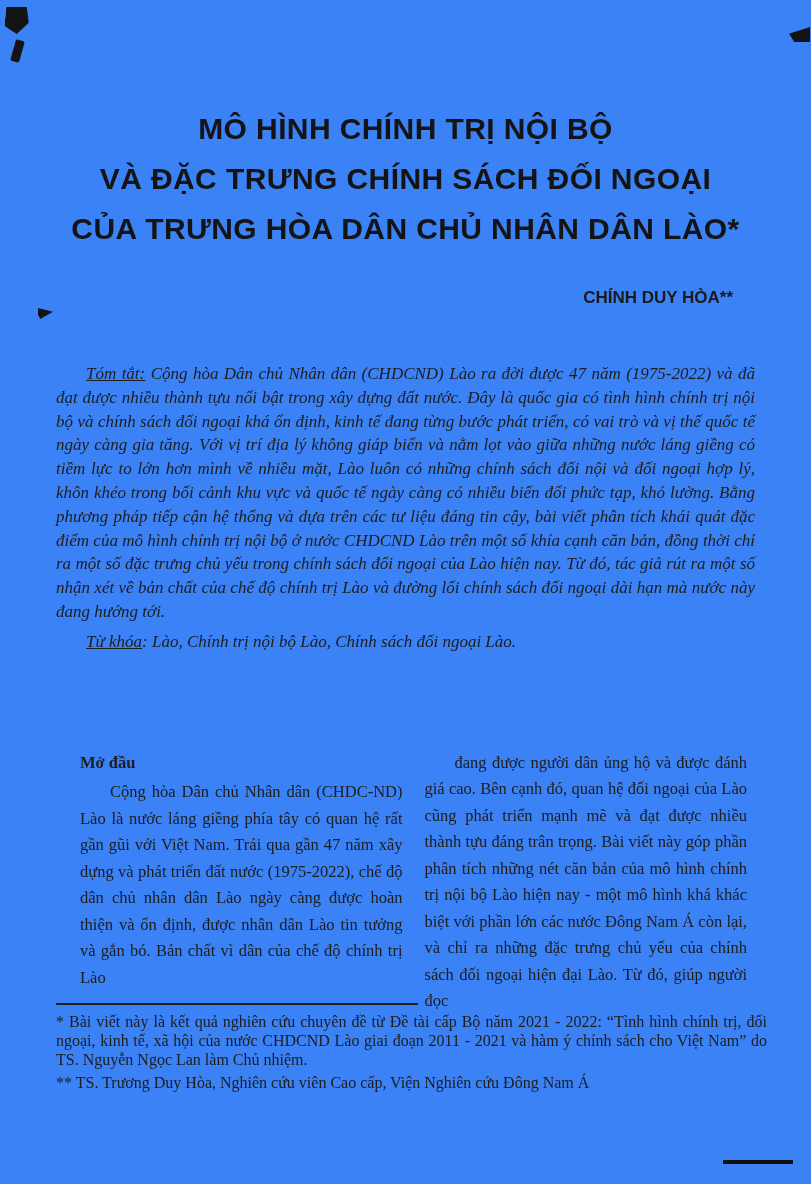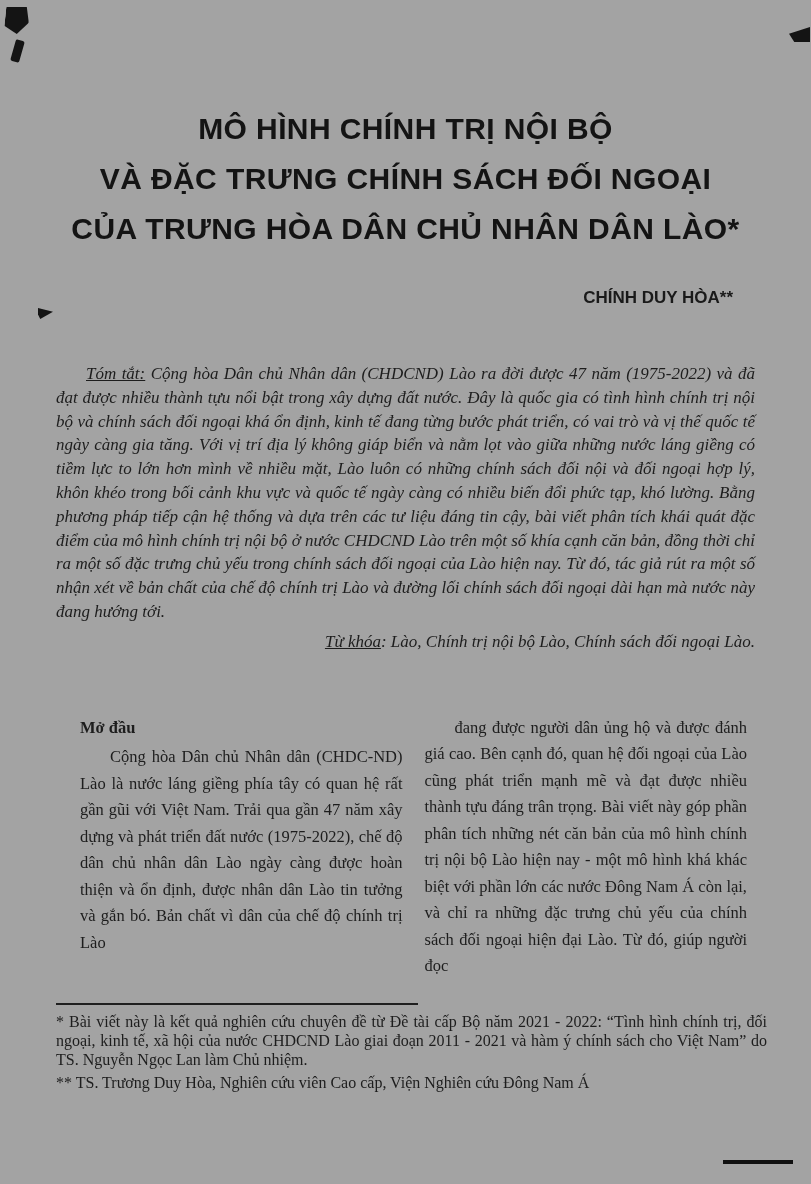--- a/index.html
+++ b/index.html
@@ -1,21 +1,21 @@
 <!DOCTYPE html>
 <html lang="vi"><head>
 <meta charset="utf-8">
 <style>
   html, body { margin: 0; padding: 0; background: #ffffff; }
   .page {
     position: relative;
     width: 811px;
     height: 1184px;
     margin: 0 auto;
-    background: #a3a3a3;
+    background: #3b82f6;
     overflow: hidden;
     box-sizing: border-box;
     font-family: "Liberation Serif", "DejaVu Serif", serif;
     color: #1d1d1d;
     padding-top: 104px;
   }
 
   
   .title {
     text-align: center;
@@ -52,28 +52,27 @@
   .keywords .lbl {
     font-weight: normal;
     text-decoration: underline;
   }
   .keywords {
     margin: 6px 56px 0 56px;
     font-style: italic;
     font-size: 17px;
     line-height: 23.8px;
     text-indent: 30px;
-    text-align: right;
   }
 
   
   .columns {
     display: flex;
     gap: 22px;
-    margin: 61px 64px 0 80px;
+    margin: 96px 64px 0 80px;
   }
   .col {
     flex: 1 1 0;
     font-size: 16.5px;
     line-height: 26.5px;
     text-align: justify;
   }
   .col-heading {
     font-weight: bold;
     margin: 0 0 3px 0;

